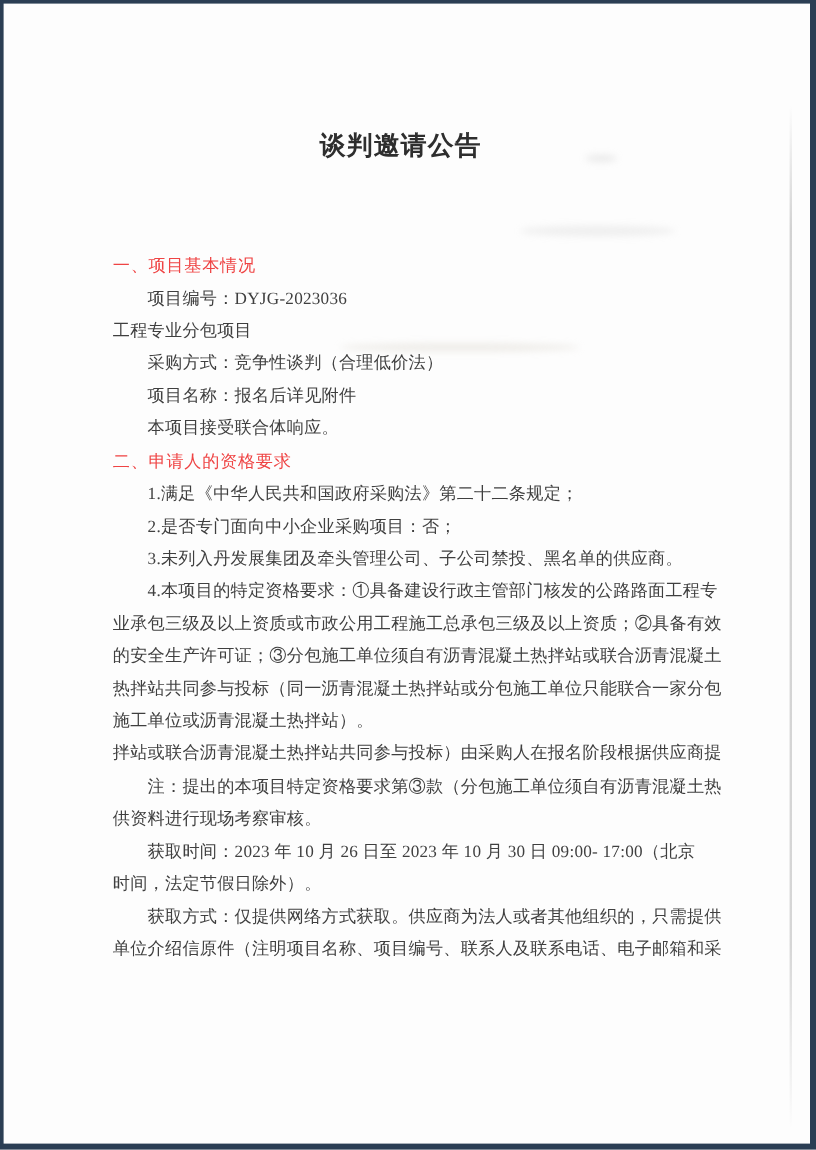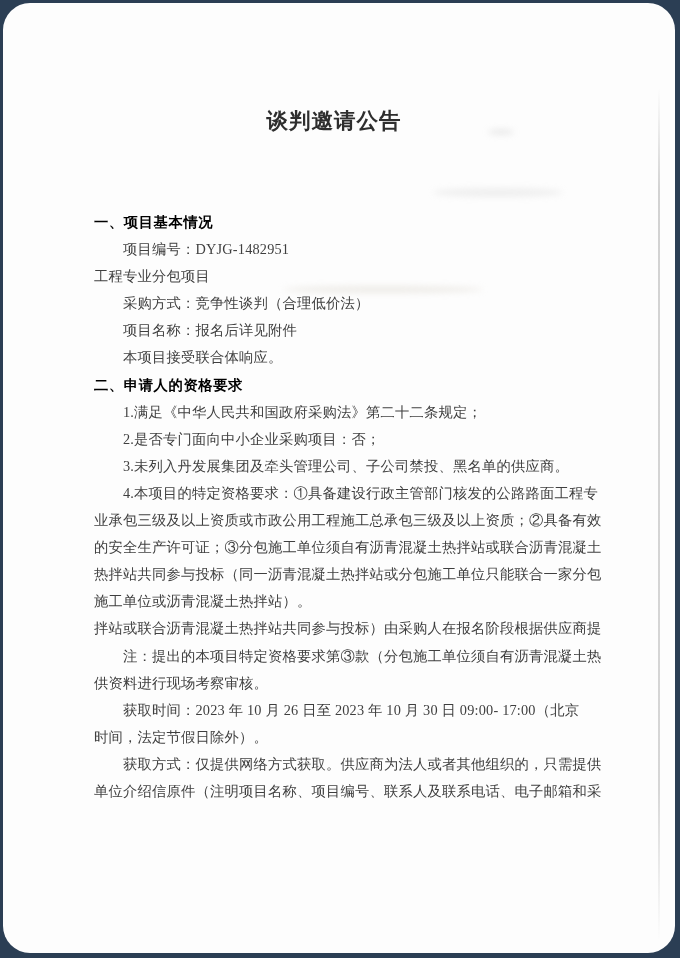--- a/index.html
+++ b/index.html
@@ -8,21 +8,20 @@
     background: #2b3e54;            
     position: relative;
     overflow: hidden;
     font-family: "Liberation Serif", "DejaVu Serif", serif;
   }
   .paper {
     position: absolute;
     top: 3px; left: 3px; right: 5px; bottom: 5px;
     background: #fdfdfd;
     overflow: hidden;
-    border-radius: 27px;
   }
   
   .page-edge-line {
     position: absolute;
     left: 655px; top: 85px; bottom: 12px;
     width: 2px;
     background: linear-gradient(to bottom,
       rgba(190,190,190,0) 0%,
       rgba(175,175,175,0.55) 12%,
       rgba(175,175,175,0.5) 82%,
@@ -49,40 +48,40 @@
     font-size: 14.3px;
     line-height: 27.1px;
     color: #3f3f3f;
     letter-spacing: 0.2px;
     white-space: nowrap;
   }
   .ln { height: 27.1px; }
   .ind { padding-left: 29px; }          
   .hd {
     font-family: "Liberation Sans", "DejaVu Sans", sans-serif;
-    font-weight: bold;
-    color: #000000;
+    font-weight: normal;
+    color: #ef4444;
     letter-spacing: 0.6px;
   }
 </style>
 </head>
 <body>
 
 <div class="paper">
 
   <div class="page-edge-line"></div>
   <div class="smudge smudge-1"></div>
   <div class="smudge smudge-2"></div>
   <div class="smudge smudge-3"></div>
 
   <div class="doc-title">谈判邀请公告</div>
 
   <div class="content">
     <div class="ln hd">一、项目基本情况</div>
-    <div class="ln ind">项目编号：DYJG-1482951</div>
+    <div class="ln ind">项目编号：DYJG-2023036</div>
     <div class="ln">工程专业分包项目</div>
     <div class="ln ind">采购方式：竞争性谈判（合理低价法）</div>
     <div class="ln ind">项目名称：报名后详见附件</div>
     <div class="ln ind">本项目接受联合体响应。</div>
     <div class="ln hd">二、申请人的资格要求</div>
     <div class="ln ind">1.满足《中华人民共和国政府采购法》第二十二条规定；</div>
     <div class="ln ind">2.是否专门面向中小企业采购项目：否；</div>
     <div class="ln ind">3.未列入丹发展集团及牵头管理公司、子公司禁投、黑名单的供应商。</div>
     <div class="ln ind">4.本项目的特定资格要求：①具备建设行政主管部门核发的公路路面工程专</div>
     <div class="ln">业承包三级及以上资质或市政公用工程施工总承包三级及以上资质；②具备有效</div>

